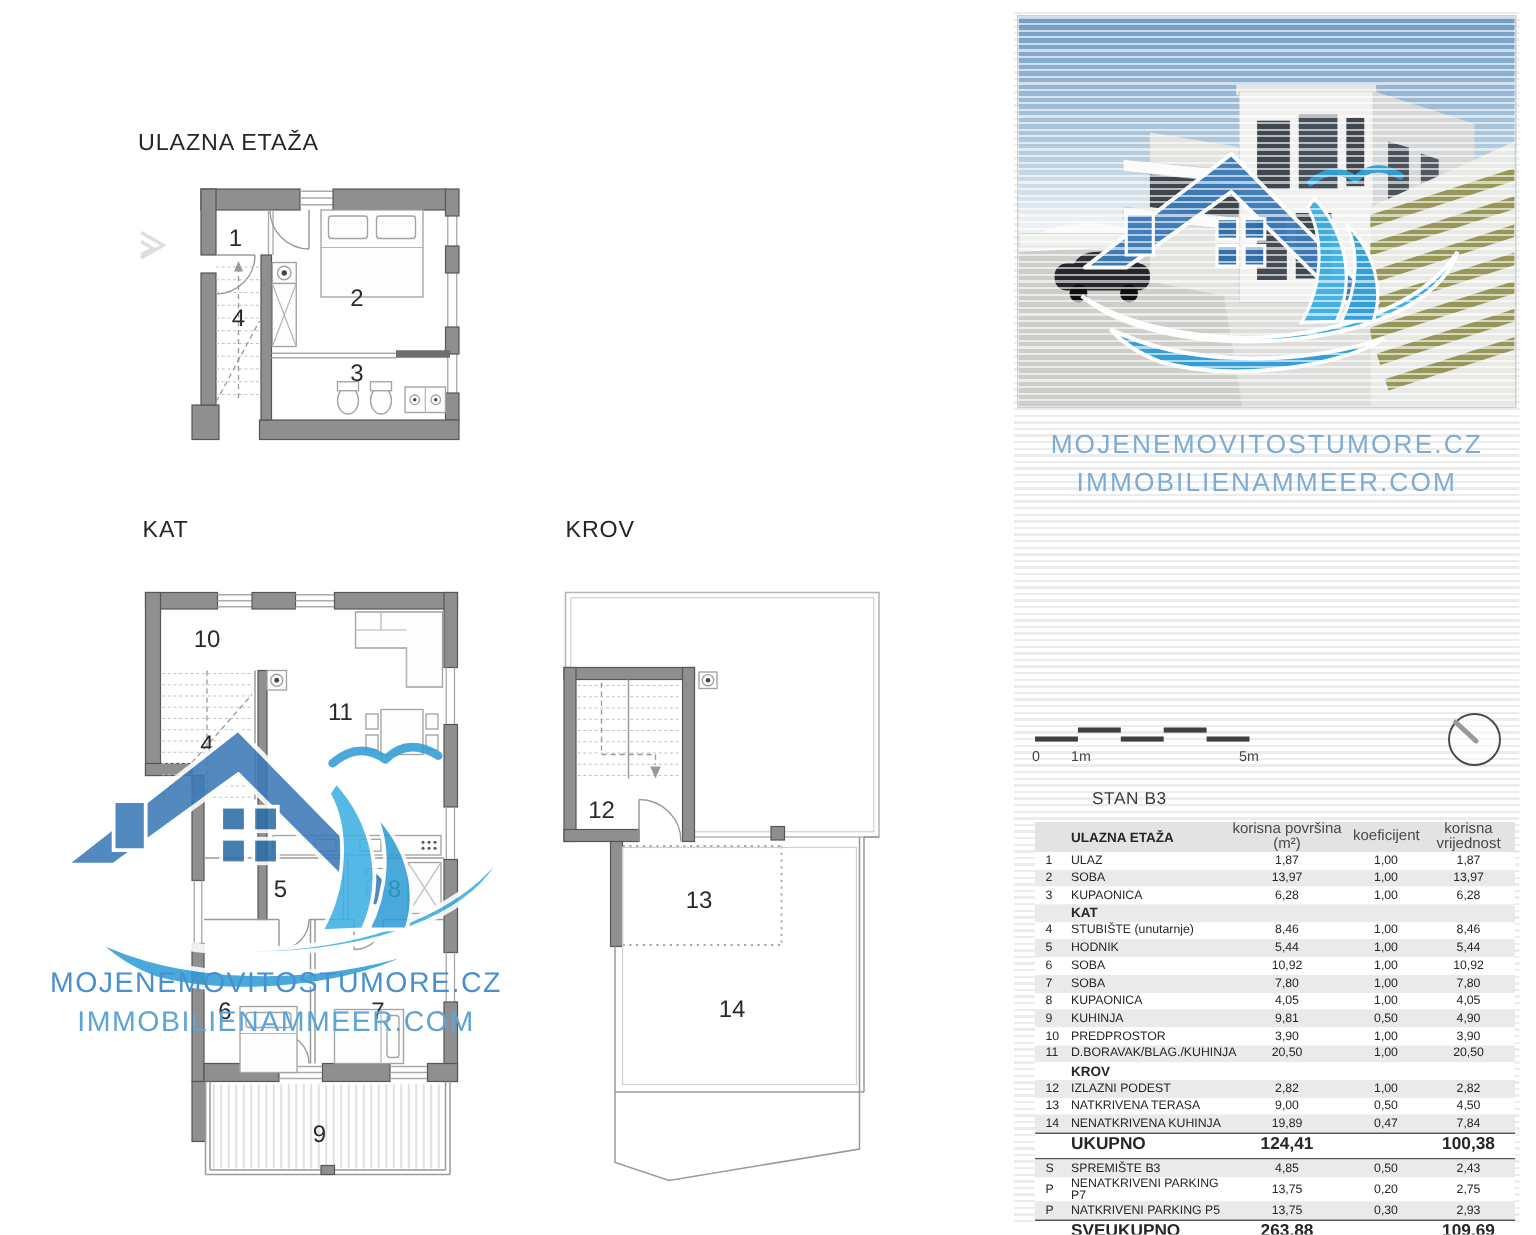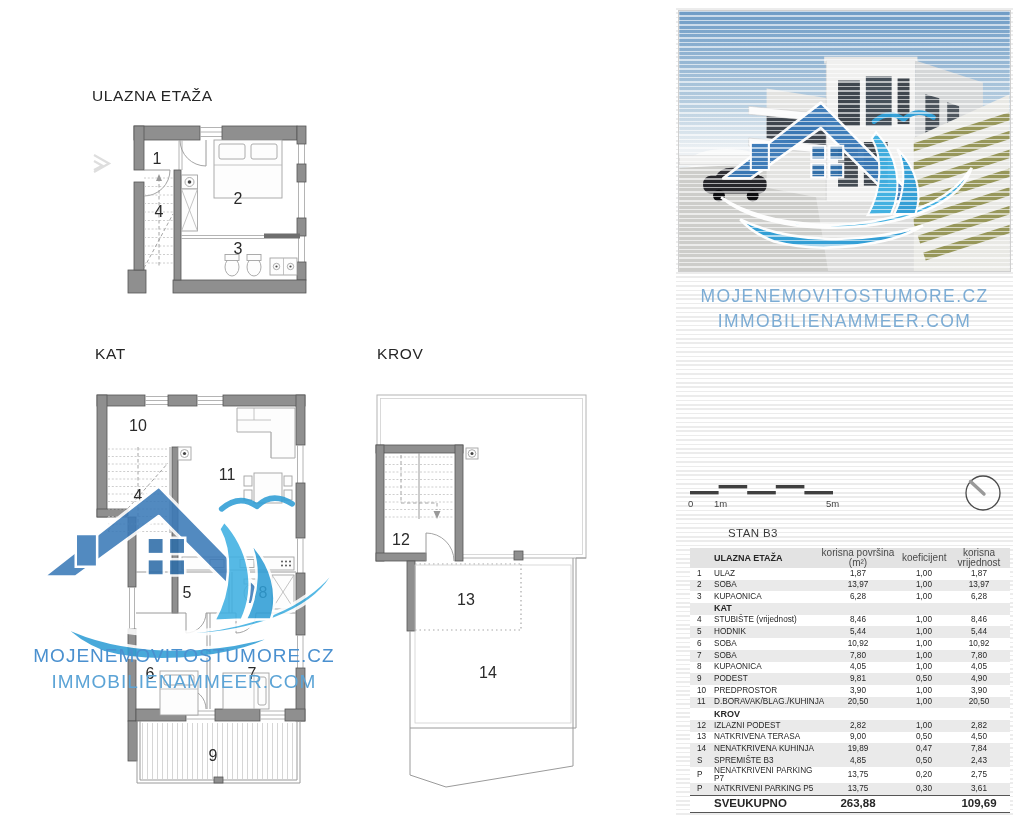--- a/index.html
+++ b/index.html
@@ -413,21 +413,21 @@
         </div>
         <div class="t-row section shaded">
           <div class="t-cell c-num"></div>
           <div class="t-cell c-name">KAT</div>
           <div class="t-cell c-area"></div>
           <div class="t-cell c-koef"></div>
           <div class="t-cell c-val"></div>
         </div>
         <div class="t-row item">
           <div class="t-cell c-num">4</div>
-          <div class="t-cell c-name">STUBIŠTE (vrijednost)</div>
+          <div class="t-cell c-name">STUBIŠTE (unutarnje)</div>
           <div class="t-cell c-area">8,46</div>
           <div class="t-cell c-koef">1,00</div>
           <div class="t-cell c-val">8,46</div>
         </div>
         <div class="t-row item shaded">
           <div class="t-cell c-num">5</div>
           <div class="t-cell c-name">HODNIK</div>
           <div class="t-cell c-area">5,44</div>
           <div class="t-cell c-koef">1,00</div>
           <div class="t-cell c-val">5,44</div>
@@ -448,21 +448,21 @@
         </div>
         <div class="t-row item">
           <div class="t-cell c-num">8</div>
           <div class="t-cell c-name">KUPAONICA</div>
           <div class="t-cell c-area">4,05</div>
           <div class="t-cell c-koef">1,00</div>
           <div class="t-cell c-val">4,05</div>
         </div>
         <div class="t-row item shaded">
           <div class="t-cell c-num">9</div>
-          <div class="t-cell c-name">PODEST</div>
+          <div class="t-cell c-name">KUHINJA</div>
           <div class="t-cell c-area">9,81</div>
           <div class="t-cell c-koef">0,50</div>
           <div class="t-cell c-val">4,90</div>
         </div>
         <div class="t-row item">
           <div class="t-cell c-num">10</div>
           <div class="t-cell c-name">PREDPROSTOR</div>
           <div class="t-cell c-area">3,90</div>
           <div class="t-cell c-koef">1,00</div>
           <div class="t-cell c-val">3,90</div>
@@ -495,40 +495,47 @@
           <div class="t-cell c-koef">0,50</div>
           <div class="t-cell c-val">4,50</div>
         </div>
         <div class="t-row item shaded">
           <div class="t-cell c-num">14</div>
           <div class="t-cell c-name">NENATKRIVENA KUHINJA</div>
           <div class="t-cell c-area">19,89</div>
           <div class="t-cell c-koef">0,47</div>
           <div class="t-cell c-val">7,84</div>
         </div>
+        <div class="t-row total">
+          <div class="t-cell c-num"></div>
+          <div class="t-cell c-name">UKUPNO</div>
+          <div class="t-cell c-area">124,41</div>
+          <div class="t-cell c-koef"></div>
+          <div class="t-cell c-val">100,38</div>
+        </div>
         <div class="t-row item shaded">
           <div class="t-cell c-num">S</div>
           <div class="t-cell c-name">SPREMIŠTE B3</div>
           <div class="t-cell c-area">4,85</div>
           <div class="t-cell c-koef">0,50</div>
           <div class="t-cell c-val">2,43</div>
         </div>
         <div class="t-row item">
           <div class="t-cell c-num">P</div>
           <div class="t-cell c-name">NENATKRIVENI PARKING P7</div>
           <div class="t-cell c-area">13,75</div>
           <div class="t-cell c-koef">0,20</div>
           <div class="t-cell c-val">2,75</div>
         </div>
         <div class="t-row item shaded">
           <div class="t-cell c-num">P</div>
           <div class="t-cell c-name">NATKRIVENI PARKING P5</div>
           <div class="t-cell c-area">13,75</div>
           <div class="t-cell c-koef">0,30</div>
-          <div class="t-cell c-val">3,61</div>
+          <div class="t-cell c-val">2,93</div>
         </div>
         <div class="t-row total">
           <div class="t-cell c-num"></div>
           <div class="t-cell c-name">SVEUKUPNO</div>
           <div class="t-cell c-area">263,88</div>
           <div class="t-cell c-koef"></div>
           <div class="t-cell c-val">109,69</div>
         </div>
       </div>
   </div>

